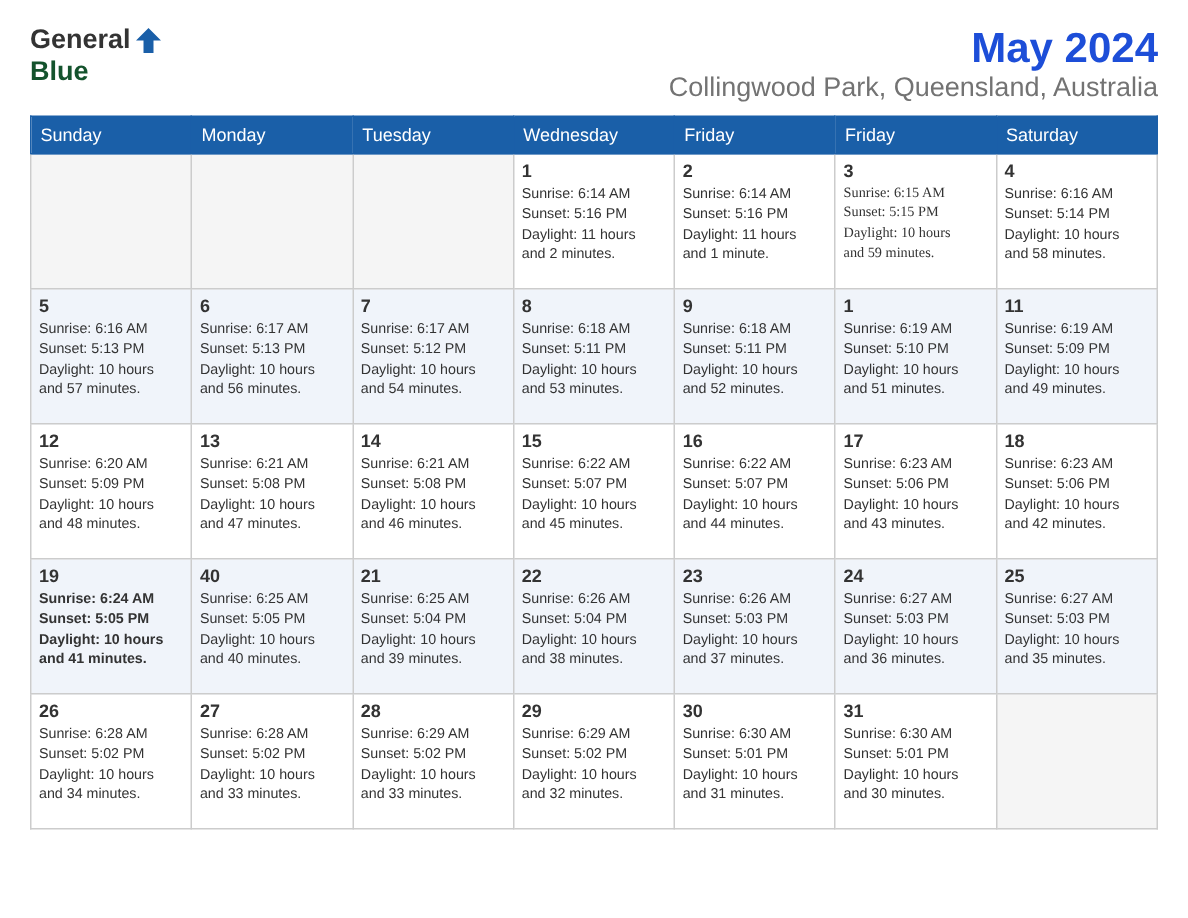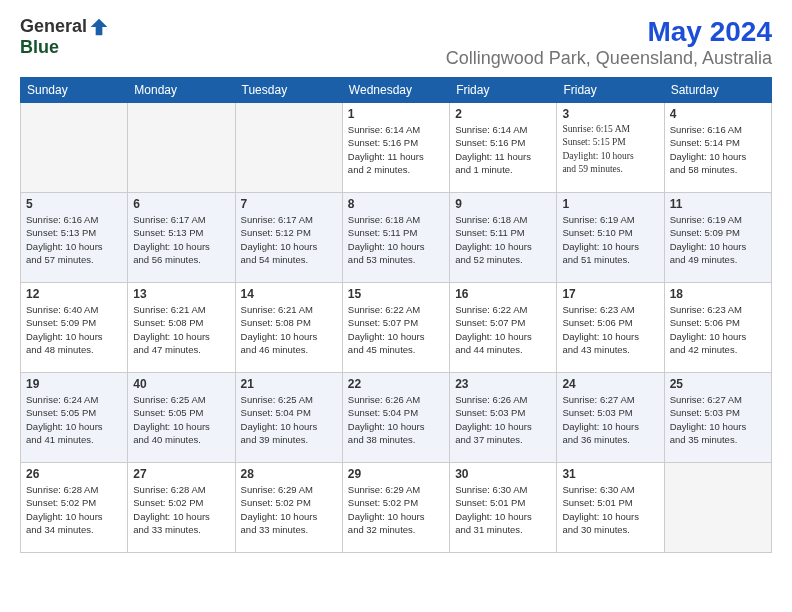--- a/index.html
+++ b/index.html
@@ -203,21 +203,21 @@
           <span class="day-number">11</span>
           <div class="day-info" style="white-space: pre-line;">Sunrise: 6:19 AM
 Sunset: 5:09 PM
 Daylight: 10 hours
 and 49 minutes.</div>
         </td>
       </tr>
       <tr class="row-even">
         <td>
           <span class="day-number">12</span>
-          <div class="day-info" style="white-space: pre-line;">Sunrise: 6:40 AM
+          <div class="day-info" style="white-space: pre-line;">Sunrise: 6:20 AM
 Sunset: 5:09 PM
 Daylight: 10 hours
 and 48 minutes.</div>
         </td>
         <td>
           <span class="day-number">13</span>
           <div class="day-info" style="white-space: pre-line;">Sunrise: 6:21 AM
 Sunset: 5:08 PM
 Daylight: 10 hours
 and 47 minutes.</div>
@@ -254,21 +254,21 @@
           <span class="day-number">18</span>
           <div class="day-info" style="white-space: pre-line;">Sunrise: 6:23 AM
 Sunset: 5:06 PM
 Daylight: 10 hours
 and 42 minutes.</div>
         </td>
       </tr>
       <tr class="row-odd">
         <td>
           <span class="day-number">19</span>
-          <div class="day-info" style="white-space: pre-line;">Sunrise: 6:24 AM
+          <div class="day-info" style="white-space: pre-line; font-weight: bold;">Sunrise: 6:24 AM
 Sunset: 5:05 PM
 Daylight: 10 hours
 and 41 minutes.</div>
         </td>
         <td>
           <span class="day-number">40</span>
           <div class="day-info" style="white-space: pre-line;">Sunrise: 6:25 AM
 Sunset: 5:05 PM
 Daylight: 10 hours
 and 40 minutes.</div>

